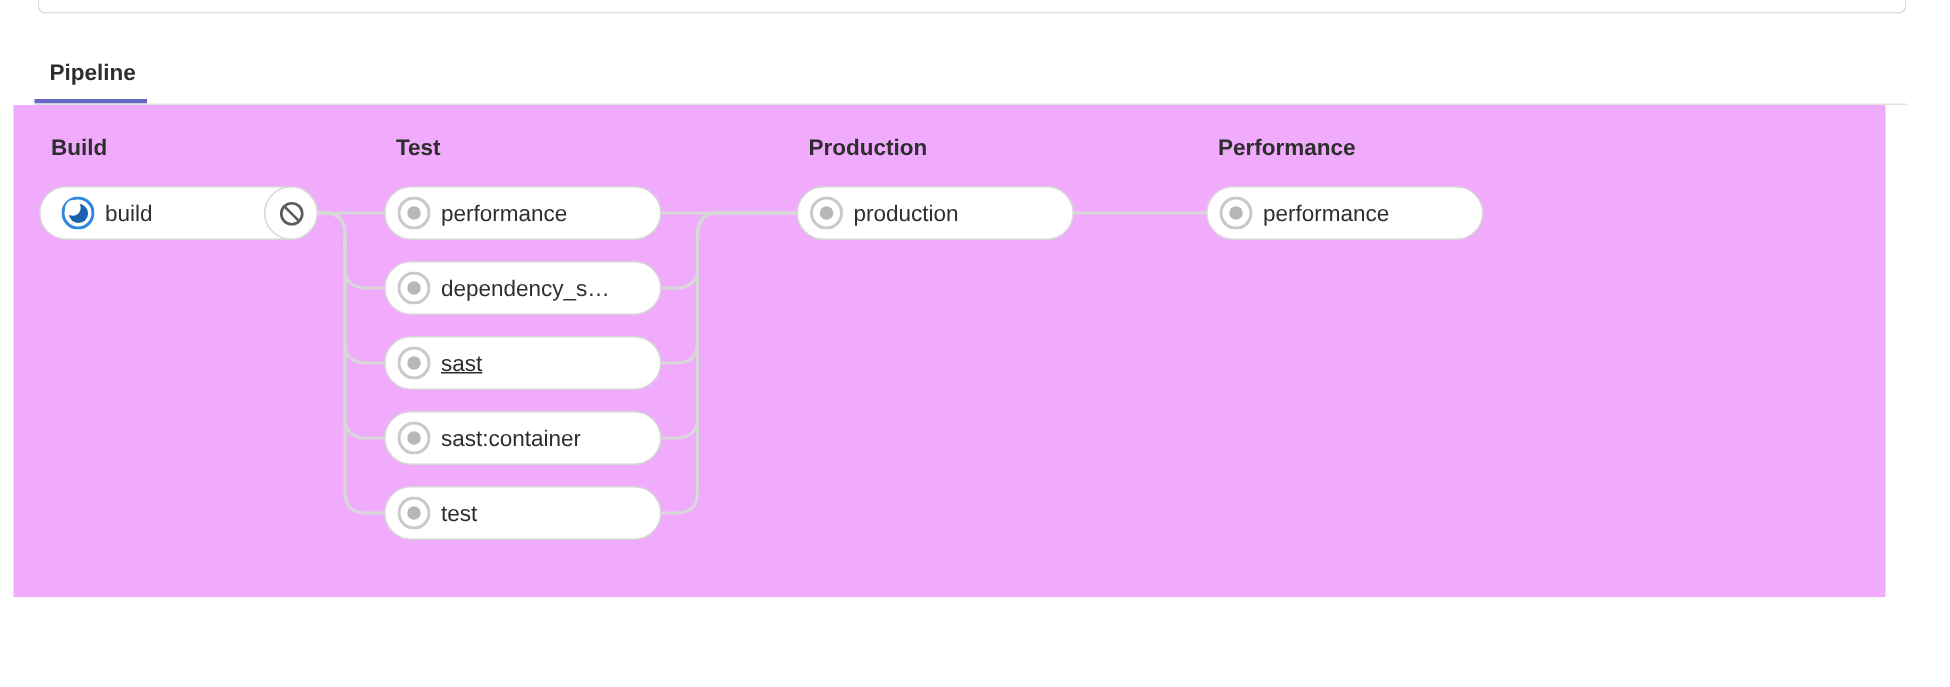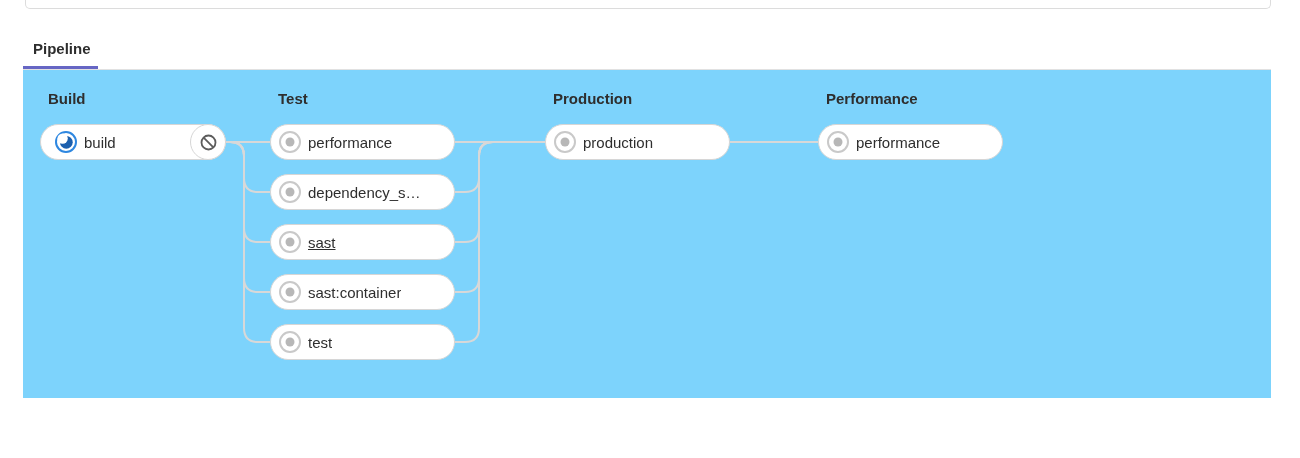--- a/index.html
+++ b/index.html
@@ -13,21 +13,21 @@
   
   .tabs{position:absolute;left:23px;top:30px;height:36px;display:flex;align-items:center;}
   .tab{display:flex;align-items:center;padding:0 10px;height:36px;font-size:15px;color:#707070;cursor:pointer;}
   .tab.active{color:#2e2e2e;font-weight:700;}
   .tab .badge{margin-left:7px;background:#e4e4e4;color:#6e6e6e;font-size:13px;line-height:1;
     padding:4px 9px;border-radius:11px;font-weight:400;}
   .tab-underline{position:absolute;left:23px;top:66px;width:75px;height:3px;background:#6666c4;}
   .tabs-divider{position:absolute;left:23px;top:69px;width:1248px;height:1px;background:#e1e1e1;}
 
   
-  .graph{position:absolute;left:23px;top:70px;width:1248px;height:328px;background:#7dd3fc;}
+  .graph{position:absolute;left:9px;top:70px;width:1248px;height:328px;background:#f0abfc;}
   .stage-header{position:absolute;top:20px;font-size:15px;font-weight:700;color:#2e2e2e;}
   .sh-build{left:25px;} .sh-test{left:255px;} .sh-production{left:530px;} .sh-performance{left:803px;}
 
   .connectors{position:absolute;left:0;top:0;width:1248px;height:328px;}
 
   .pill{position:absolute;width:185px;height:36px;box-sizing:border-box;background:#fff;
     border:1px solid #d6d6d6;border-radius:18px;display:flex;align-items:center;
     padding:0 12px 0 8px;gap:7px;font-size:15px;color:#2e2e2e;cursor:pointer;}
   .pill .job-label{white-space:nowrap;overflow:hidden;text-overflow:ellipsis;}
   .pill .status-icon{flex:0 0 22px;width:22px;height:22px;display:block;}

